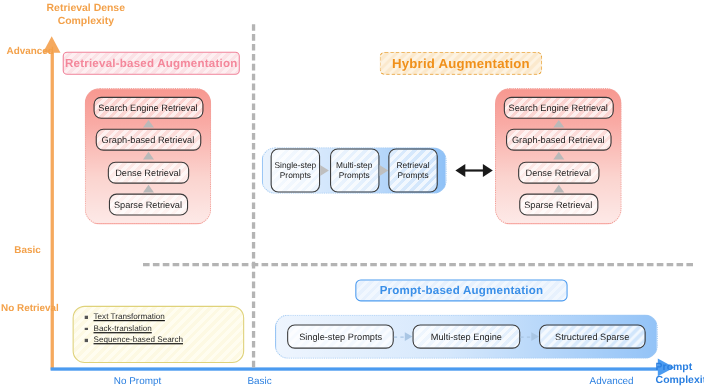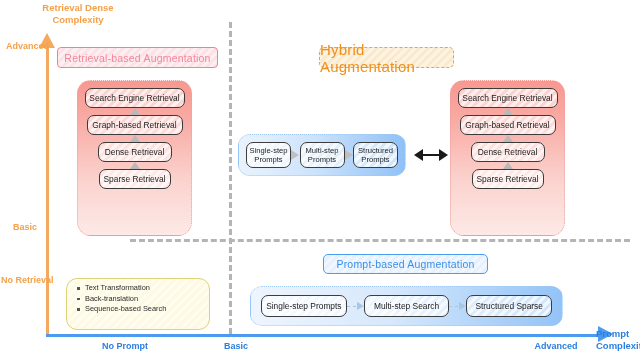--- a/index.html
+++ b/index.html
@@ -19,92 +19,92 @@
   .x-axis{position:absolute;left:46px;top:334px;width:556px;height:3px;background:#4b9bf0;}
   .x-arrow{position:absolute;left:598px;top:326px;width:0;height:0;
     border-top:8px solid transparent;border-bottom:8px solid transparent;border-left:15px solid #4b9bf0;}
 
   .y-title{position:absolute;left:18px;top:2px;width:120px;text-align:center;
     color:#f3a14a;font-size:9.5px;font-weight:bold;line-height:12px;}
   .x-title{position:absolute;left:596px;top:328px;width:46px;text-align:left;
     color:#2a7fe0;font-size:9.5px;font-weight:bold;line-height:12px;}
 
   .ytick{position:absolute;color:#f3a14a;font-size:9px;font-weight:bold;text-align:left;}
-  .xtick{position:absolute;color:#2a7fe0;font-size:9px;font-weight:bold;text-align:center;}
+  .xtick{position:absolute;color:#2a7fe0;font-size:9px;font-weight:normal;text-align:center;}
 
   
   .div-h{position:absolute;left:130px;top:239px;width:500px;height:0;
     border-top:3px dashed #b4b4b4;}
   .div-v{position:absolute;left:229px;top:22px;width:0;height:312px;
     border-left:3px dashed #b4b4b4;}
 
   
   .chip{position:absolute;display:flex;align-items:center;justify-content:center;
-    font-weight:normal;letter-spacing:.2px;box-sizing:border-box;}
+    font-weight:bold;letter-spacing:.2px;box-sizing:border-box;text-align:center;}
   .chip-retrieval{left:57px;top:47px;width:161px;height:21px;font-size:10.5px;
     color:#f4879b;background:repeating-linear-gradient(135deg,#fdeff1 0 3px,#fbe2e6 3px 6px);
     border:1.6px solid #f08098;border-radius:4px;}
-  .chip-hybrid{left:319px;top:47px;width:135px;height:21px;font-size:15px;
+  .chip-hybrid{left:345px;top:47px;width:148px;height:21px;font-size:12px;
     color:#f0901a;background:repeating-linear-gradient(135deg,#fdf3e2 0 3px,#fbe9cd 3px 6px);
     border:1.6px dashed #e9a640;border-radius:5px;}
   .chip-simple{left:72px;top:253px;width:129px;height:20px;font-size:10.5px;
     color:#f2ea8a;background:repeating-linear-gradient(135deg,#fefde8 0 3px,#fcfadb 3px 6px);
     border:1.6px solid #ebe55e;border-radius:5px;}
-  .chip-prompt{left:323px;top:254px;width:165px;height:20px;font-size:10.5px;
+  .chip-prompt{left:323px;top:254px;width:193px;height:20px;font-size:10.5px;
     color:#3a8fe8;background:repeating-linear-gradient(135deg,#f1f7fe 0 3px,#e7f1fd 3px 6px);
     border:1.6px solid #4b9bf0;border-radius:5px;}
 
   
-  .stack{position:absolute;width:115px;height:156px;border-radius:14px;
+  .stack{position:absolute;width:115px;height:124px;border-radius:14px;
     background:linear-gradient(to top,#fde9e7 0%,#fbd3ce 35%,#f9aaa4 75%,#f79890 100%);
     border:1.4px dotted #f2a09a;box-sizing:border-box;
-    display:flex;flex-direction:column;align-items:center;justify-content:flex-start;
+    display:flex;flex-direction:column;align-items:center;justify-content:space-between;
     padding:7px 0;}
   .stack-left{left:77px;top:80px;}
   .stack-right{left:450px;top:80px;}
   .node{position:relative;display:flex;align-items:center;justify-content:center;
     font-size:8.4px;color:#232323;background:repeating-linear-gradient(135deg,rgba(255,255,255,.82) 0 3px,rgba(255,255,255,.55) 3px 6px);
     border:1.3px solid #3a3a3a;border-radius:7px;height:20px;box-sizing:border-box;white-space:nowrap;}
   .n1{width:100px;} .n2{width:96px;} .n3{width:74px;} .n4{width:72px;}
   .uparrow{width:0;height:0;border-left:5px solid transparent;border-right:5px solid transparent;
     border-bottom:7px solid #b9b9b9;margin:0 auto;}
 
   
   .prompt-band{position:absolute;border-radius:12px;box-sizing:border-box;
     border:1.5px dotted #9fc8f2;display:flex;align-items:center;}
   .band-hybrid{left:238px;top:134px;width:168px;height:42px;
     background:linear-gradient(to right,#eaf3fd 0%,#cde3fb 45%,#8fc1f7 100%);
     justify-content:space-between;padding:0 7px;}
-  .band-bottom{left:250px;top:286px;width:313px;height:40px;
+  .band-bottom{left:250px;top:286px;width:348px;height:40px;
     background:linear-gradient(to right,#eef5fe 0%,#d6e8fc 45%,#93c3f7 100%);
     justify-content:center;padding:0 10px;}
   .pnode{display:flex;align-items:center;justify-content:center;text-align:center;
     font-size:7.6px;color:#1d1d1d;line-height:9px;
     background:repeating-linear-gradient(135deg,rgba(255,255,255,.85) 0 3px,rgba(255,255,255,.55) 3px 6px);
     border:1.2px solid #3d3d3d;border-radius:7px;box-sizing:border-box;}
-  .pnode-h{width:45px;height:26px;}
+  .pnode-h{width:45px;height:40px;}
   .pnode-b{width:98px;height:22px;font-size:8.4px;}
   .arrow-sm{width:0;height:0;border-top:5px solid transparent;border-bottom:5px solid transparent;
     border-left:8px solid #bfbfbf;}
   .arrow-dash{display:flex;align-items:center;gap:1px;}
   .arrow-dash .line{width:9px;height:0;border-top:1.5px dashed #a9c6e4;}
   .arrow-dash .head{width:0;height:0;border-top:4px solid transparent;border-bottom:4px solid transparent;border-left:7px solid #a9c6e4;}
 
   
   .dbl{position:absolute;left:414px;top:148px;width:34px;height:14px;
     display:flex;align-items:center;justify-content:space-between;}
   .dbl .bar{height:2.2px;background:#1a1a1a;flex:1;margin:0 -1px;}
   .dbl .hl{width:0;height:0;border-top:6px solid transparent;border-bottom:6px solid transparent;border-right:9px solid #1a1a1a;}
   .dbl .hr{width:0;height:0;border-top:6px solid transparent;border-bottom:6px solid transparent;border-left:9px solid #1a1a1a;}
 
   
-  .simple-box{position:absolute;left:66px;top:278px;width:144px;height:52px;
+  .simple-box{position:absolute;left:66px;top:278px;width:156px;height:52px;
     border:1.5px solid #dfd27a;border-radius:11px;box-sizing:border-box;
     background:repeating-linear-gradient(135deg,#fffdf0 0 3px,#fdf9e3 3px 6px);
-    padding:4px 5px 4px 8px;}
+    padding:4px 5px 4px 8px;text-decoration:underline;}
   .simple-box ul{margin:0;padding:0 0 0 10px;list-style:none;}
   .simple-box li{font-size:7.4px;color:#2a2a2a;line-height:10.6px;position:relative;white-space:nowrap;}
   .simple-box li:before{content:"";position:absolute;left:-8px;top:4px;width:2.6px;height:2.6px;background:#555;border-radius:0;}
 </style>
 </head>
 <body>
 
 <div class="canvas">
 
   <div class="y-axis"></div>
@@ -156,21 +156,21 @@
     <div class="arrow-sm"></div>
     <div class="pnode pnode-h">
       <div>
         <div>Multi-step</div>
         <div>Prompts</div>
       </div>
     </div>
     <div class="arrow-sm"></div>
     <div class="pnode pnode-h">
       <div>
-        <div>Structured</div>
+        <div>Retrieval</div>
         <div>Prompts</div>
       </div>
     </div>
   </div>
 
   <div class="dbl">
     <div class="hl"></div>
       <div class="bar"></div>
       <div class="hr"></div>
   </div>
@@ -193,21 +193,21 @@
     </ul>
   </div>
 
   <div class="chip chip-prompt">Prompt-based Augmentation</div>
   <div class="prompt-band band-bottom">
     <div class="pnode pnode-b">Single-step Prompts</div>
     <div class="arrow-dash">
         <div class="line"></div>
         <div class="head"></div>
       </div>
-    <div class="pnode pnode-b">Multi-step Search</div>
+    <div class="pnode pnode-b">Multi-step Engine</div>
     <div class="arrow-dash">
         <div class="line"></div>
         <div class="head"></div>
       </div>
     <div class="pnode pnode-b">Structured Sparse</div>
   </div>
 
 </div>
 
 </body></html>

